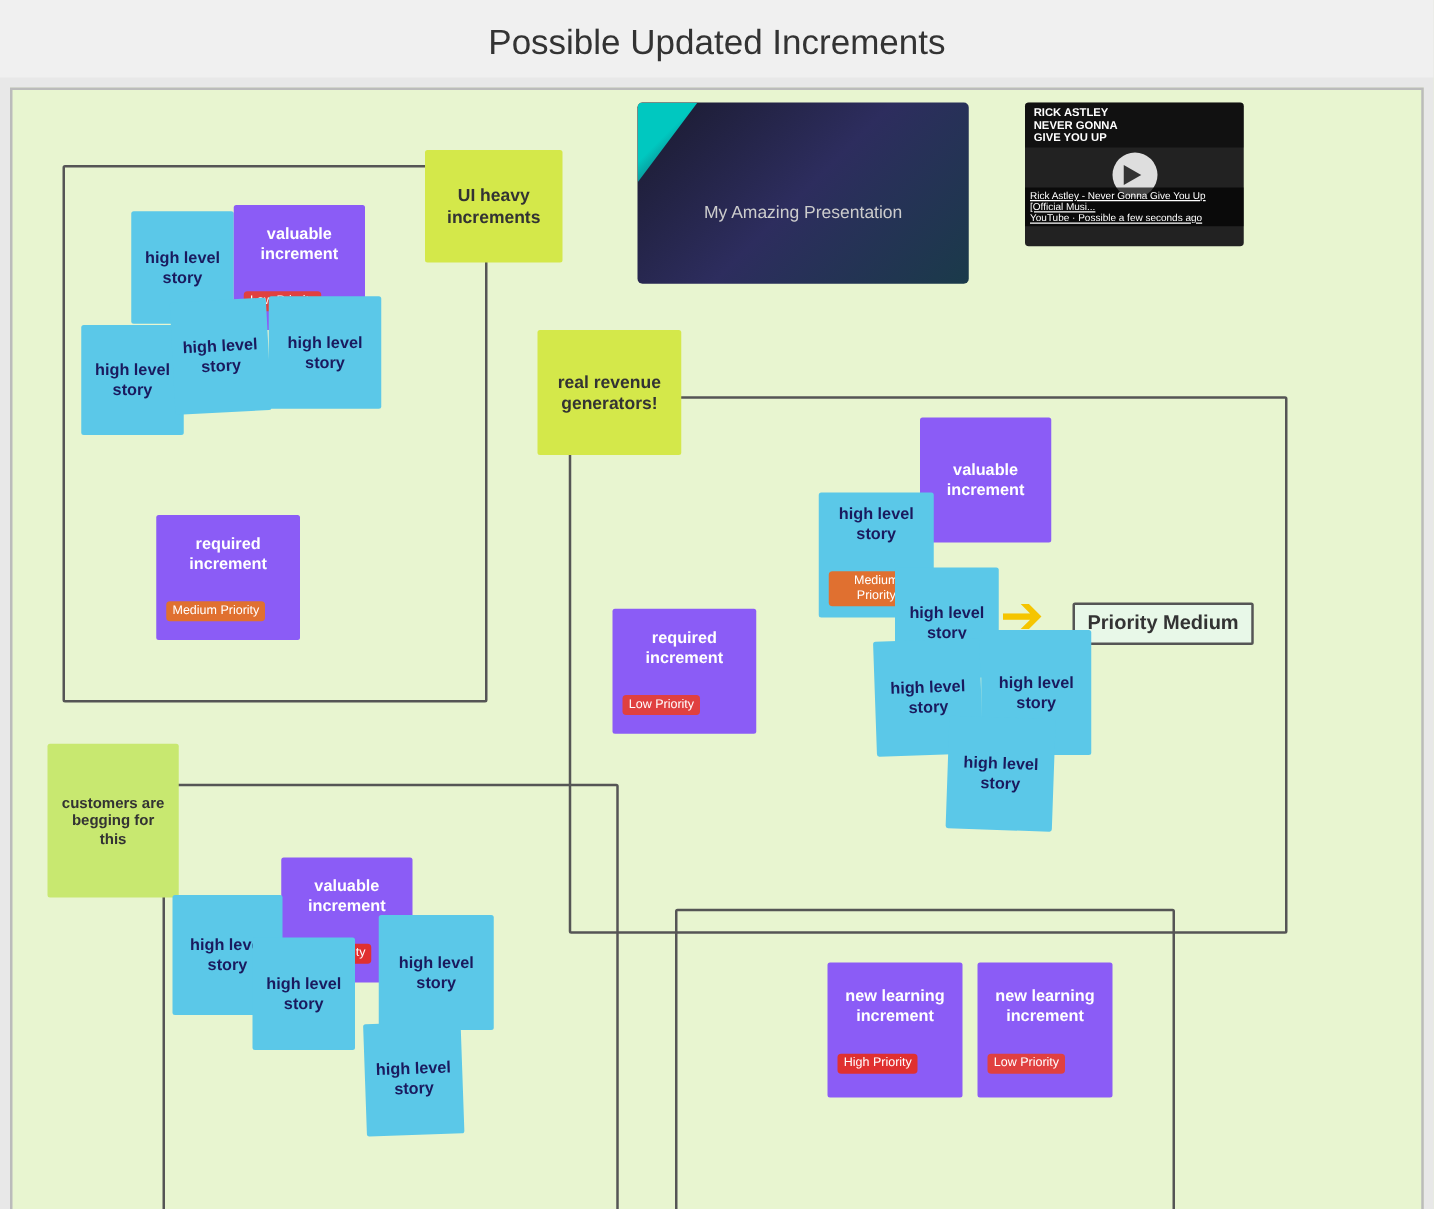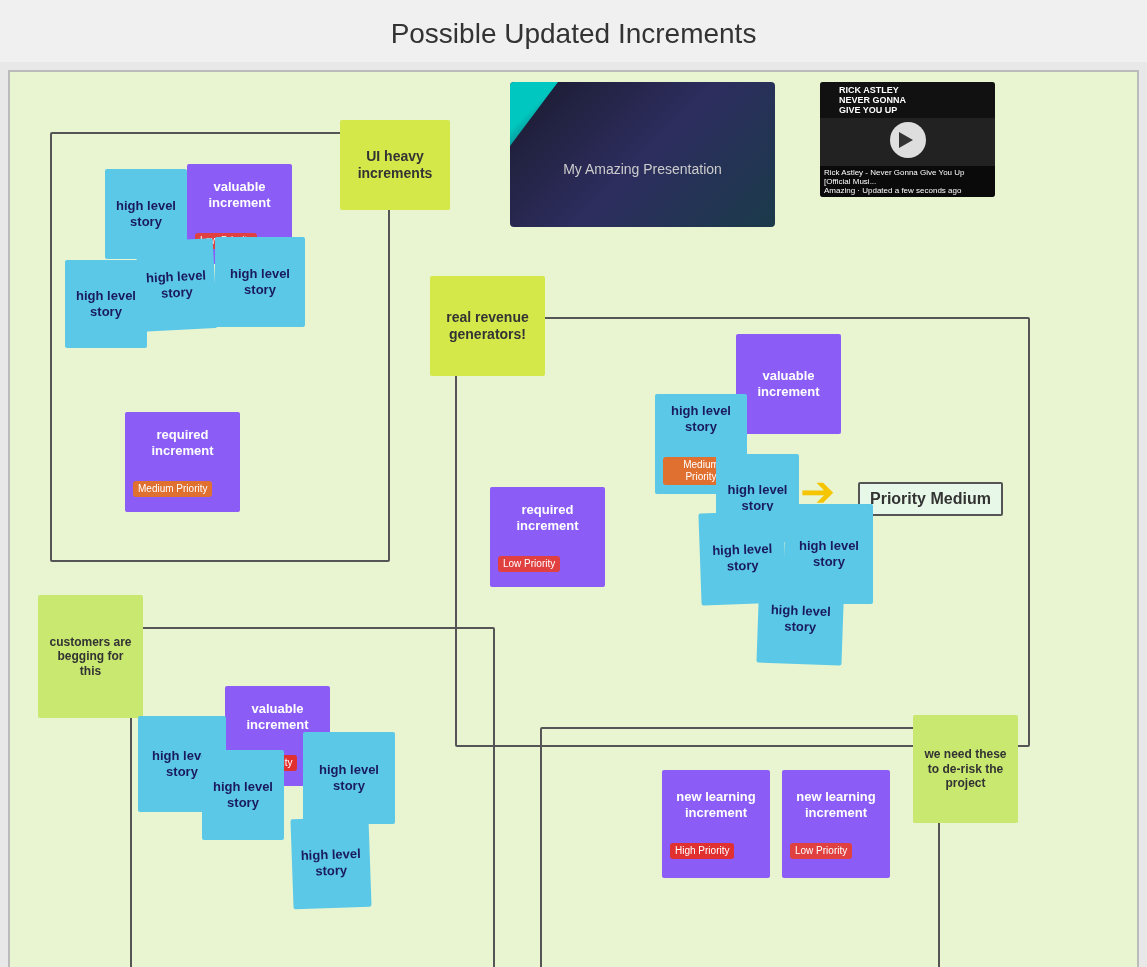--- a/index.html
+++ b/index.html
@@ -117,34 +117,35 @@
       justify-content: center;
     }
     .video-thumb .play-btn::after {
       content: '';
       border: 8px solid transparent;
       border-left: 14px solid #333;
       margin-left: 4px;
     }
     .video-thumb .rick-label {
       position: absolute;
-      bottom: 0; left: 0; right: 0;
+      bottom: 16px; left: 0; right: 0;
       background: rgba(0,0,0,0.7);
       color: #fff;
       font-size: 8px;
       padding: 2px 4px;
+      text-decoration: underline;
     }
     .video-thumb .rick-top {
       position: absolute;
       top: 0; left: 0; right: 0;
       background: rgba(0,0,0,0.5);
       color: #fff;
       font-size: 9px;
       font-weight: bold;
-      padding: 3px 19px;
+      padding: 3px 7px;
     }
 
     
     .arrow {
       position: absolute;
       font-size: 40px;
       color: #f5c400;
     }
 
     
@@ -179,21 +180,21 @@
   <div class="presentation-thumb" style="top:10px; left:500px;">
     <div class="corner-shape"></div>
     <span class="title-text">My Amazing Presentation</span>
   </div>
 
   <div class="video-thumb" style="top:10px; left:810px; width:175px; height:115px;">
     <div class="rick-top">RICK ASTLEY<br>NEVER GONNA<br>GIVE YOU UP</div>
     <div class="play-btn"></div>
     <div class="rick-label">
       <span>Rick Astley - Never Gonna Give You Up [Official Musi...</span><br>
-      <span>Amazing · Updated a few seconds ago</span>
+      <span>YouTube · Possible a few seconds ago</span>
     </div>
   </div>
 
   <div class="sticky sticky-blue" style="top:97px; left:95px; width:82px; height:90px; font-size:13px;">
     high level story
   </div>
 
   <div class="sticky sticky-dark" style="top:92px; left:177px; width:105px; height:100px; font-size:13px;">
     valuable increment
     <span class="priority-badge badge-low">Low Priority</span>
@@ -213,21 +214,21 @@
 
   <div class="sticky sticky-dark" style="top:340px; left:115px; width:115px; height:100px; font-size:13px;">
     required increment
     <span class="priority-badge badge-medium">Medium Priority</span>
   </div>
 
   <div class="sticky sticky-yellow" style="top:48px; left:330px; width:110px; height:90px; font-size:14px;">
     UI heavy increments
   </div>
 
-  <div class="sticky sticky-yellow" style="top:192px; left:420px; width:115px; height:100px; font-size:14px;margin-top:12px;">
+  <div class="sticky sticky-yellow" style="top:192px; left:420px; width:115px; height:100px; font-size:14px;">
     real revenue generators!
   </div>
 
   <div class="sticky sticky-dark" style="top:415px; left:480px; width:115px; height:100px; font-size:13px;">
     required increment
     <span class="priority-badge badge-low">Low Priority</span>
   </div>
 
   <div class="sticky sticky-dark" style="top:262px; left:726px; width:105px; height:100px; font-size:13px;">
     valuable increment
@@ -288,17 +289,14 @@
   <div class="sticky sticky-dark" style="top:698px; left:652px; width:108px; height:108px; font-size:13px;">
     new learning increment
     <span class="priority-badge badge-high">High Priority</span>
   </div>
 
   <div class="sticky sticky-dark" style="top:698px; left:772px; width:108px; height:108px; font-size:13px;">
     new learning increment
     <span class="priority-badge badge-low">Low Priority</span>
   </div>
 
-  <div class="sticky" style="top:643px; left:903px; width:105px; height:108px; font-size:12px; background:#c8e870; color:#333; border-radius:2px; display:flex; align-items:center; justify-content:center; text-align:center; font-weight:bold; padding:8px; position:absolute;">
-    we need these to de-risk the project
-  </div>
 
 </div>
 
 </body></html>

